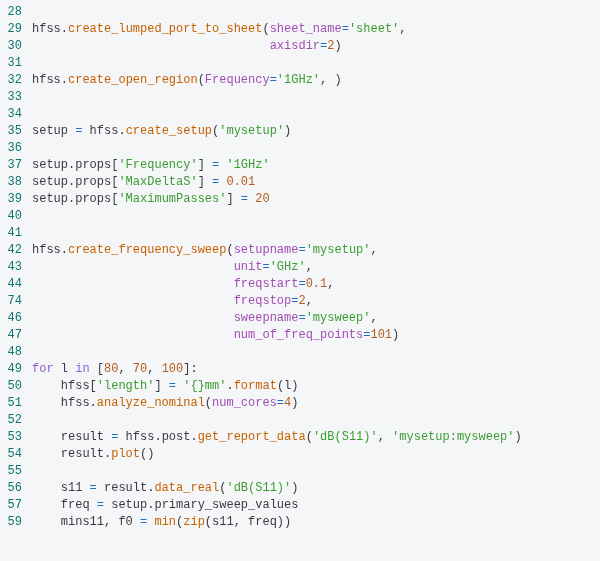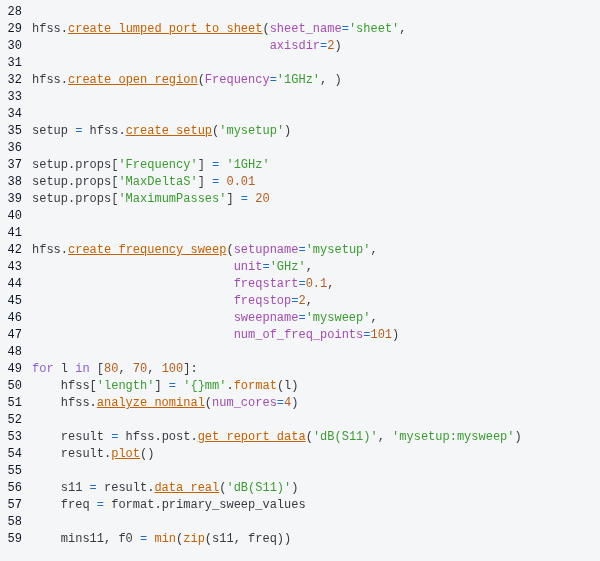--- a/index.html
+++ b/index.html
@@ -13,26 +13,26 @@
     }
     .code-line {
       display: flex;
       white-space: pre;
       overflow: hidden;
     }
     .gutter {
       flex: 0 0 32px;
       text-align: right;
       padding-right: 10px;
-      color: #0f172a;
+      color: #0f766e;
       user-select: none;
     }
     .content { flex: 1; color: #383a42; }
     .kw { color: #8e5ed5; }
-    .fn { color: #c56100; text-decoration: underline; }
+    .fn { color: #c56100; }
     .attr { color: #a24db3; text-align: right; }
     .str { color: #3a9c31; }
     .num { color: #b35c1e; }
     .op { color: #1e6fc2; }
     .plain { color: #383a42; }
     .builtin { color: #c56100; margin-top: 28px; }
   </style>
 </head>
 <body>
 
@@ -47,28 +47,27 @@
     <div class="code-line"><span class="gutter">35</span><span class="content"><span class="plain">setup </span><span class="op">=</span><span class="plain"> hfss.</span><span class="fn">create_setup</span><span class="plain">(</span><span class="str">'mysetup'</span><span class="plain">)</span></span></div>
     <div class="code-line"><span class="gutter">36</span><span class="content"></span></div>
     <div class="code-line"><span class="gutter">37</span><span class="content"><span class="plain">setup.props[</span><span class="str">'Frequency'</span><span class="plain">] </span><span class="op">=</span><span class="plain"> </span><span class="str">'1GHz'</span></span></div>
     <div class="code-line"><span class="gutter">38</span><span class="content"><span class="plain">setup.props[</span><span class="str">'MaxDeltaS'</span><span class="plain">] </span><span class="op">=</span><span class="plain"> </span><span class="num">0.01</span></span></div>
     <div class="code-line"><span class="gutter">39</span><span class="content"><span class="plain">setup.props[</span><span class="str">'MaximumPasses'</span><span class="plain">] </span><span class="op">=</span><span class="plain"> </span><span class="num">20</span></span></div>
     <div class="code-line"><span class="gutter">40</span><span class="content"></span></div>
     <div class="code-line"><span class="gutter">41</span><span class="content"></span></div>
     <div class="code-line"><span class="gutter">42</span><span class="content"><span class="plain">hfss.</span><span class="fn">create_frequency_sweep</span><span class="plain">(</span><span class="attr">setupname</span><span class="op">=</span><span class="str">'mysetup'</span><span class="plain">,</span></span></div>
     <div class="code-line"><span class="gutter">43</span><span class="content"><span class="plain">                            </span><span class="attr">unit</span><span class="op">=</span><span class="str">'GHz'</span><span class="plain">,</span></span></div>
     <div class="code-line"><span class="gutter">44</span><span class="content"><span class="plain">                            </span><span class="attr">freqstart</span><span class="op">=</span><span class="num">0.1</span><span class="plain">,</span></span></div>
-    <div class="code-line"><span class="gutter">45</span><span class="content"><span class="plain">                            </span><span class="attr">freqstop</span><span class="op">=</span><span class="num">2</span><span class="plain">,</span></span></div>
+    <div class="code-line"><span class="gutter">74</span><span class="content"><span class="plain">                            </span><span class="attr">freqstop</span><span class="op">=</span><span class="num">2</span><span class="plain">,</span></span></div>
     <div class="code-line"><span class="gutter">46</span><span class="content"><span class="plain">                            </span><span class="attr">sweepname</span><span class="op">=</span><span class="str">'mysweep'</span><span class="plain">,</span></span></div>
     <div class="code-line"><span class="gutter">47</span><span class="content"><span class="plain">                            </span><span class="attr">num_of_freq_points</span><span class="op">=</span><span class="num">101</span><span class="plain">)</span></span></div>
     <div class="code-line"><span class="gutter">48</span><span class="content"></span></div>
     <div class="code-line"><span class="gutter">49</span><span class="content"><span class="kw">for</span><span class="plain"> l </span><span class="kw">in</span><span class="plain"> [</span><span class="num">80</span><span class="plain">, </span><span class="num">70</span><span class="plain">, </span><span class="num">100</span><span class="plain">]:</span></span></div>
     <div class="code-line"><span class="gutter">50</span><span class="content"><span class="plain">    hfss[</span><span class="str">'length'</span><span class="plain">] </span><span class="op">=</span><span class="plain"> </span><span class="str">'{}mm'</span><span class="plain">.</span><span class="builtin">format</span><span class="plain">(l)</span></span></div>
     <div class="code-line"><span class="gutter">51</span><span class="content"><span class="plain">    hfss.</span><span class="fn">analyze_nominal</span><span class="plain">(</span><span class="attr">num_cores</span><span class="op">=</span><span class="num">4</span><span class="plain">)</span></span></div>
     <div class="code-line"><span class="gutter">52</span><span class="content"></span></div>
     <div class="code-line"><span class="gutter">53</span><span class="content"><span class="plain">    result </span><span class="op">=</span><span class="plain"> hfss.post.</span><span class="fn">get_report_data</span><span class="plain">(</span><span class="str">'dB(S11)'</span><span class="plain">, </span><span class="str">'mysetup:mysweep'</span><span class="plain">)</span></span></div>
     <div class="code-line"><span class="gutter">54</span><span class="content"><span class="plain">    result.</span><span class="fn">plot</span><span class="plain">()</span></span></div>
     <div class="code-line"><span class="gutter">55</span><span class="content"></span></div>
     <div class="code-line"><span class="gutter">56</span><span class="content"><span class="plain">    s11 </span><span class="op">=</span><span class="plain"> result.</span><span class="fn">data_real</span><span class="plain">(</span><span class="str">'dB(S11)'</span><span class="plain">)</span></span></div>
-    <div class="code-line"><span class="gutter">57</span><span class="content"><span class="plain">    freq </span><span class="op">=</span><span class="plain"> format.primary_sweep_values</span></span></div>
-    <div class="code-line"><span class="gutter">58</span><span class="content"></span></div>
+    <div class="code-line"><span class="gutter">57</span><span class="content"><span class="plain">    freq </span><span class="op">=</span><span class="plain"> setup.primary_sweep_values</span></span></div>
     <div class="code-line"><span class="gutter">59</span><span class="content"><span class="plain">    mins11, f0 </span><span class="op">=</span><span class="plain"> </span><span class="builtin">min</span><span class="plain">(</span><span class="builtin">zip</span><span class="plain">(s11, freq))</span></span></div>
   </div>
 
 </body></html>

